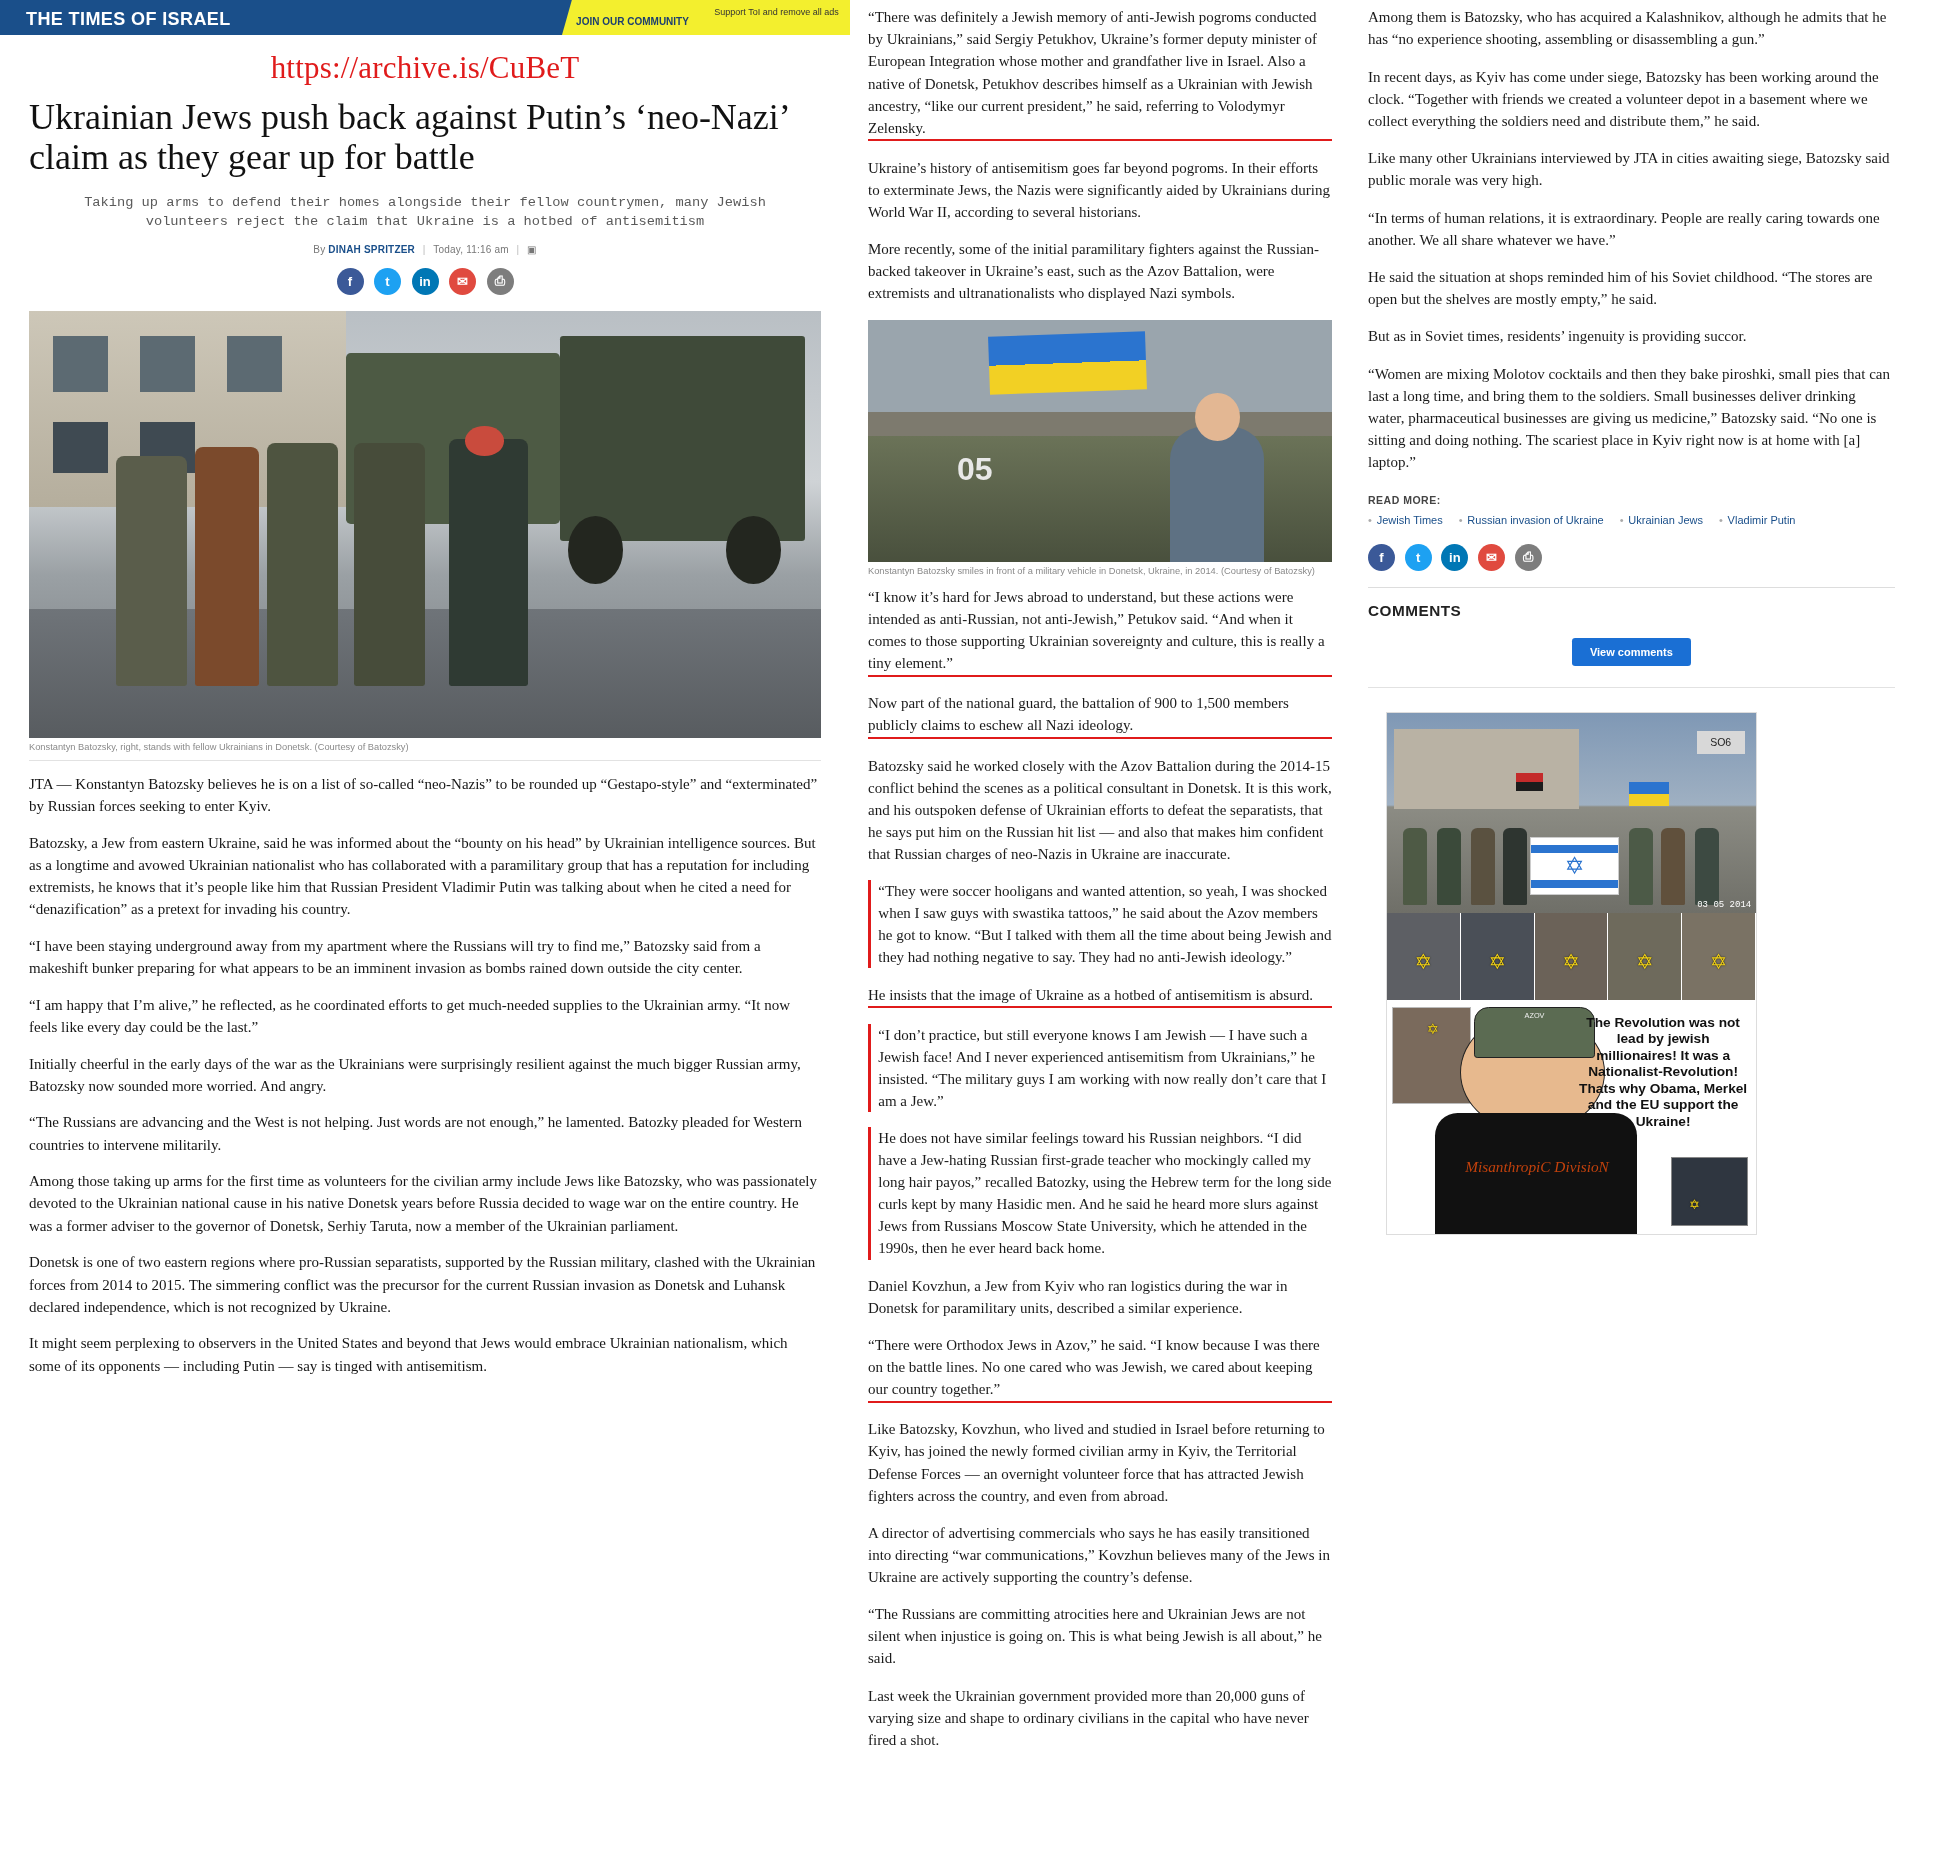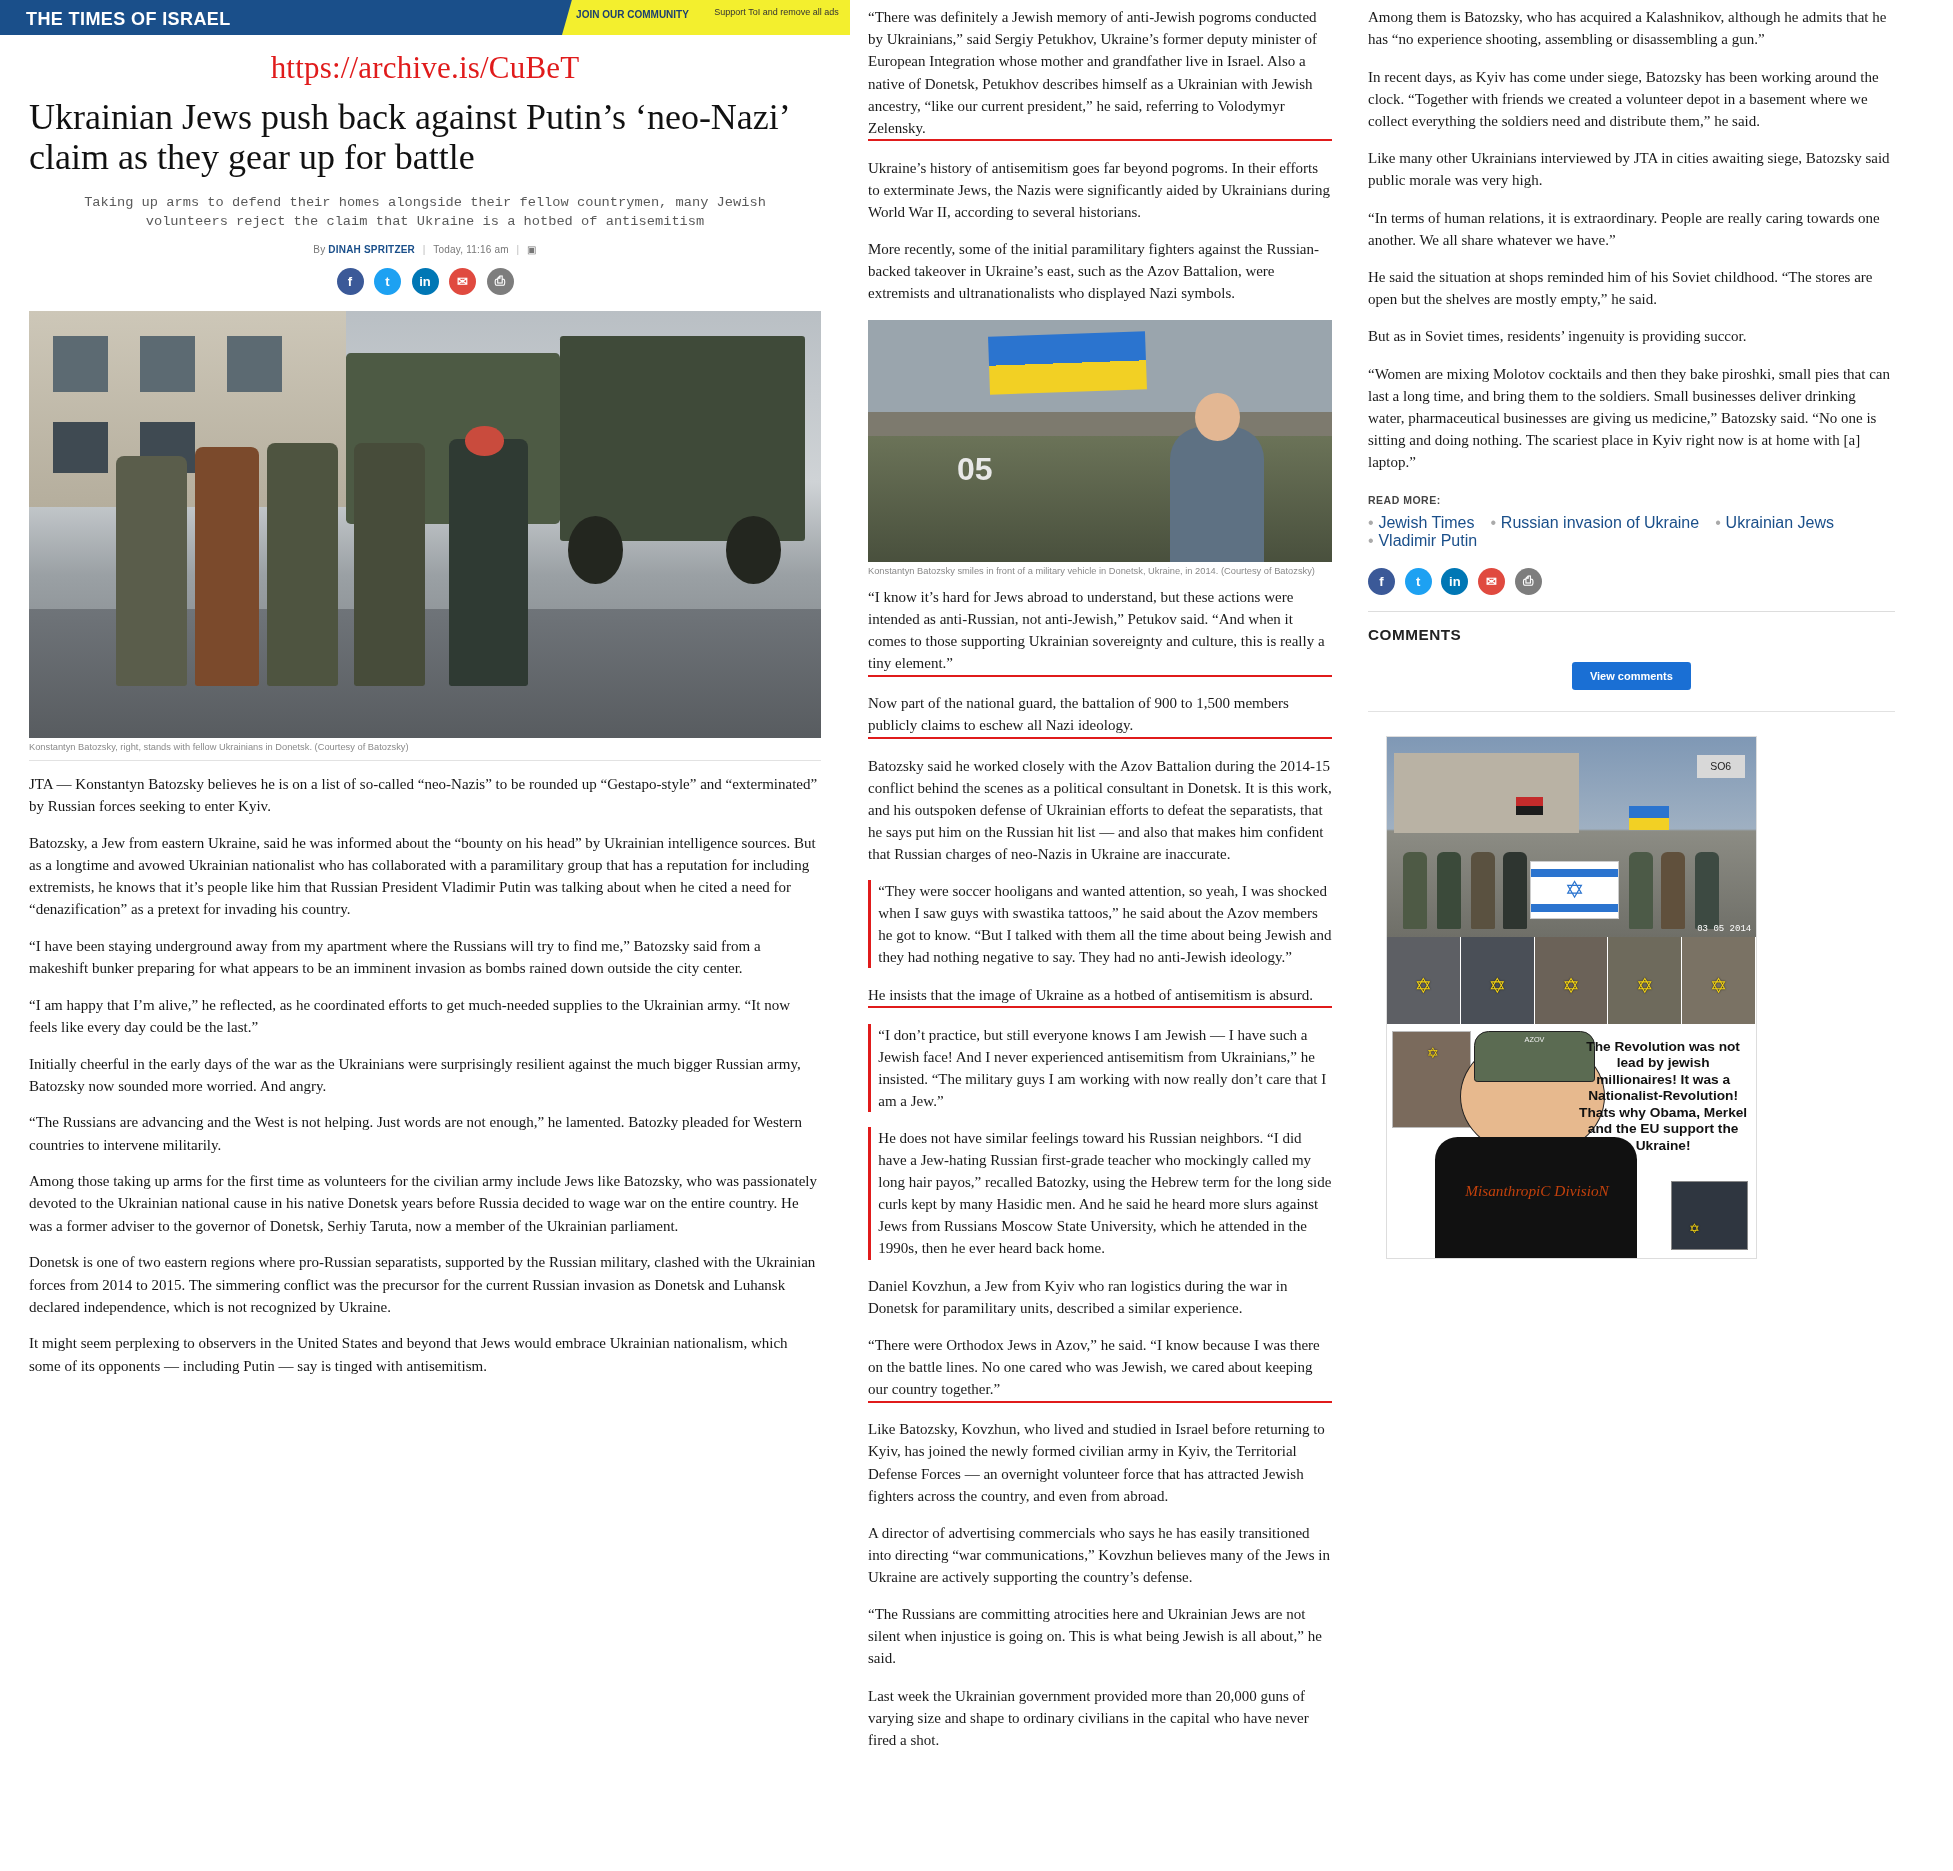--- a/index.html
+++ b/index.html
@@ -45,21 +45,21 @@
   }
   .join-box {
     width: 141px;
     background: #f3ef2e;
     color: #1c3f70;
     font-family: "Liberation Sans", sans-serif;
     font-weight: bold;
     font-size: 10px;
     line-height: 1.2;
     text-align: center;
-    padding-top: 9px;
+    padding-top: 16px;
     position: relative;
     clip-path: polygon(7% 0, 100% 0, 100% 100%, 0 100%);
   }
   .join-box:after {
     content: "";
     position: absolute;
     left: 21px; bottom: -9.7px;
     width: 0; height: 0;
     border-left: 10.5px solid transparent;
     border-right: 10.5px solid transparent;
@@ -183,21 +183,21 @@
     font-family: "Liberation Sans", sans-serif;
     font-size: 10.5px;
     font-weight: bold;
     color: #444;
     letter-spacing: 0.5px;
     margin: 21px 0 8px 0;
   }
   .read-more-list {
     display: flex; flex-wrap: wrap; gap: 0 16px;
     font-family: "Liberation Sans", sans-serif;
-    font-size: 16px; color: #1a4f8a;
+    font-size: 11px; color: #1a4f8a;
     margin-bottom: 18px;
   }
   .read-more-list span.dot { color: #aaa; margin-right: 4.8px; }
 
   .comments-hdr {
     font-family: "Liberation Sans", sans-serif;
     font-size: 15.3px; font-weight: bold; letter-spacing: 0.5px;
     color: #222;
     border-top: 0.8px solid #ddd;
     padding-top: 14.5px;

